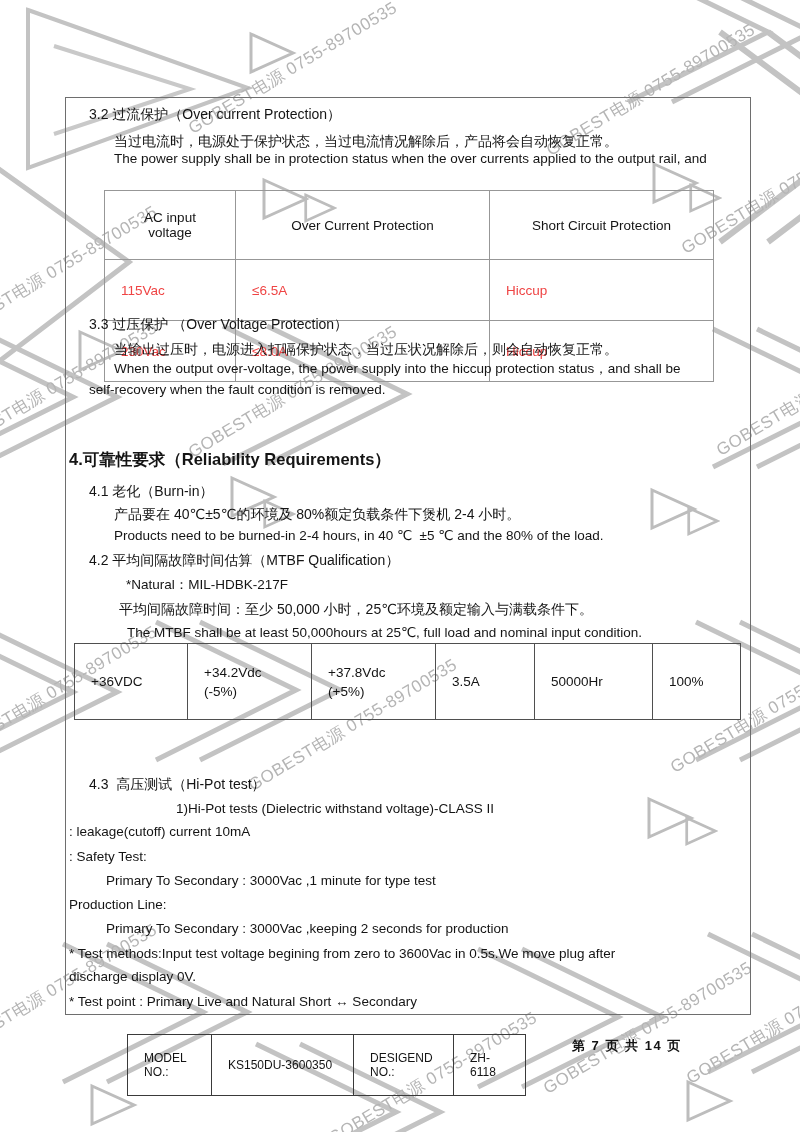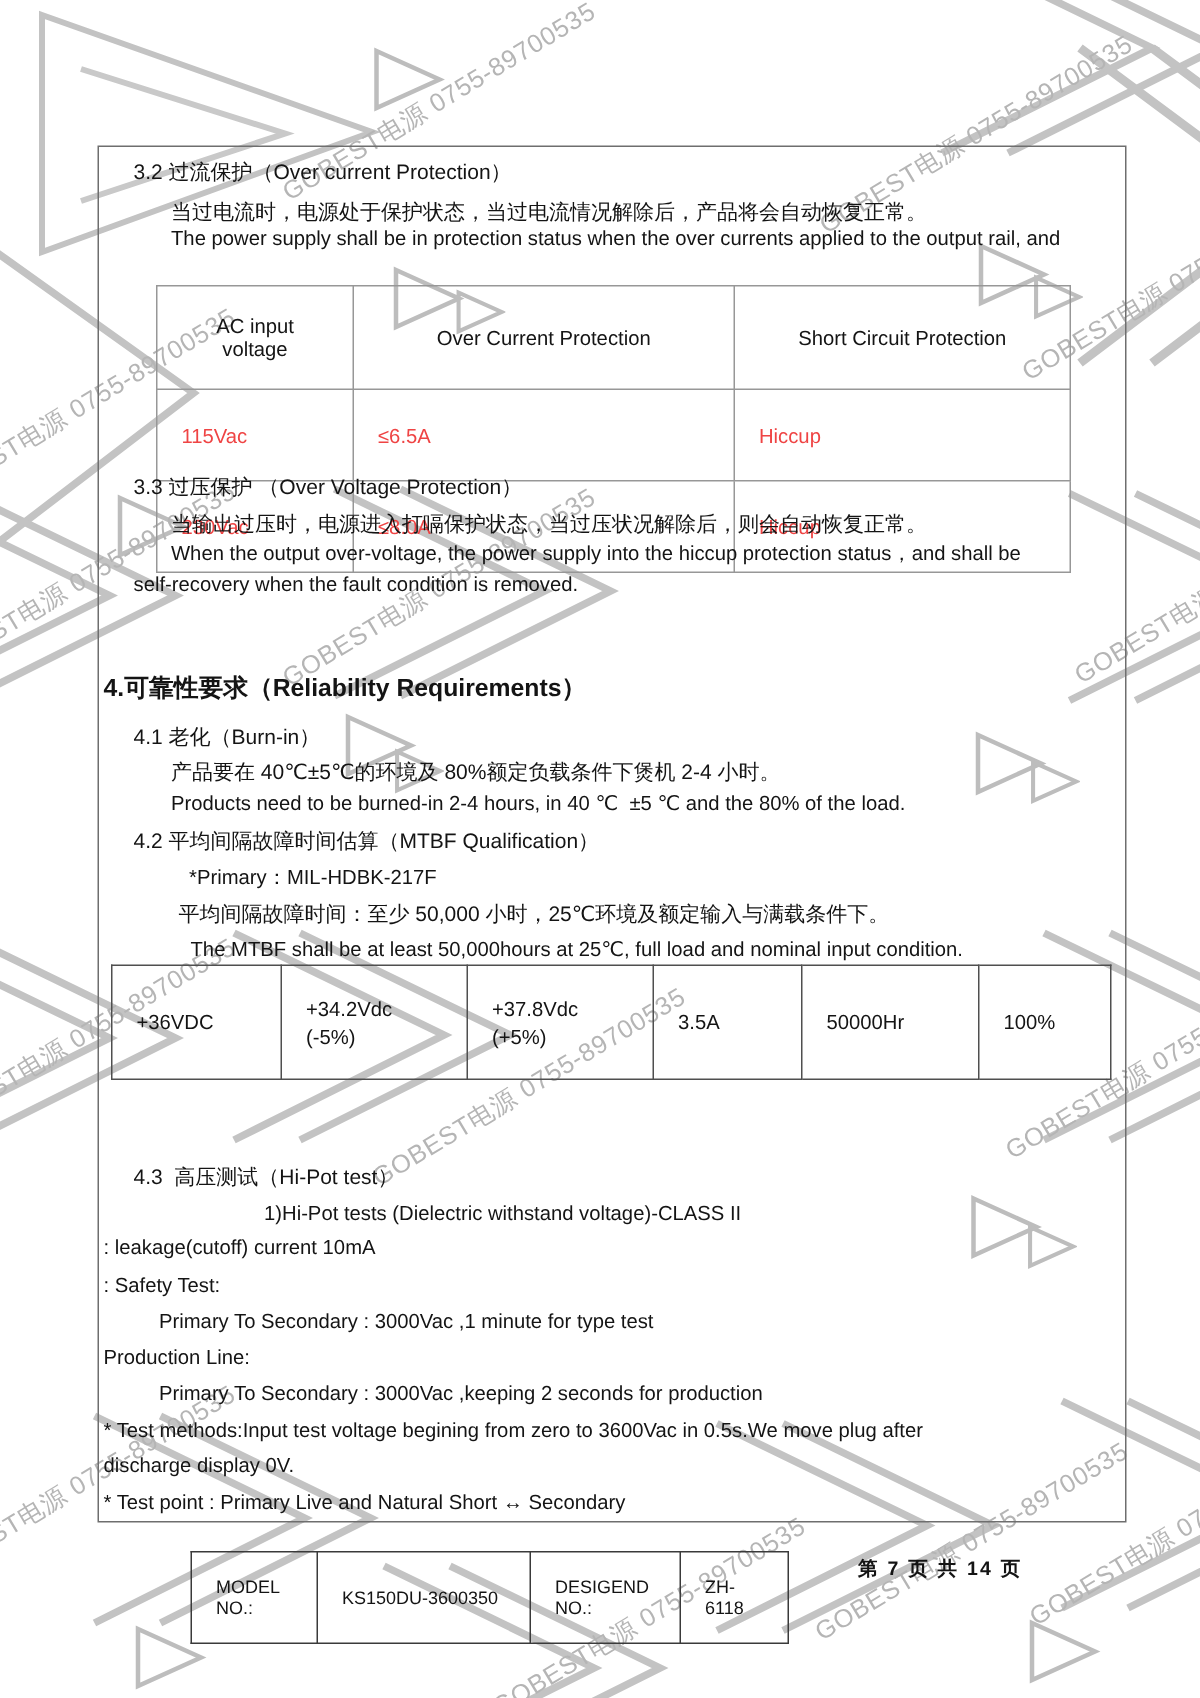--- a/index.html
+++ b/index.html
@@ -199,21 +199,21 @@
     <div class="line" style="top:262px;left:48px">When the output over-voltage, the power supply into the hiccup protection status，and shall be</div>
     <div class="line cn" style="top:242px;left:48px">当输出过压时，电源进入打嗝保护状态，当过压状况解除后，则会自动恢复正常。</div>
     <div class="line" style="top:283px;left:23px">self-recovery when the fault condition is removed.</div>
 
     <div class="line h4" style="top:352px;left:3px">4.可靠性要求（Reliability Requirements）</div>
     <div class="line cn" style="top:384px;left:23px">4.1 老化（Burn-in）</div>
     <div class="line cn" style="top:407px;left:48px">产品要在 40℃±5℃的环境及 80%额定负载条件下煲机 2-4 小时。</div>
     <div class="line" style="top:429px;left:48px">Products need to be burned-in 2-4 hours, in 40 ℃  ±5 ℃ and the 80% of the load.</div>
 
     <div class="line cn" style="top:453px;left:23px">4.2 平均间隔故障时间估算（MTBF Qualification）</div>
-    <div class="line" style="top:478px;left:60px">*Primary：MIL-HDBK-217F</div>
+    <div class="line" style="top:478px;left:60px">*Natural：MIL-HDBK-217F</div>
     <div class="line cn" style="top:502px;left:53px">平均间隔故障时间：至少 50,000 小时，25℃环境及额定输入与满载条件下。</div>
     <div class="line" style="top:526px;left:61px">The MTBF shall be at least 50,000hours at 25℃, full load and nominal input condition.</div>
 
     <table class="tbl mtbf" style="top:545px;left:8px;width:666px">
       <colgroup>
           <col style="width:113px">
           <col style="width:124px">
           <col style="width:124px">
           <col style="width:99px">
           <col style="width:118px">

